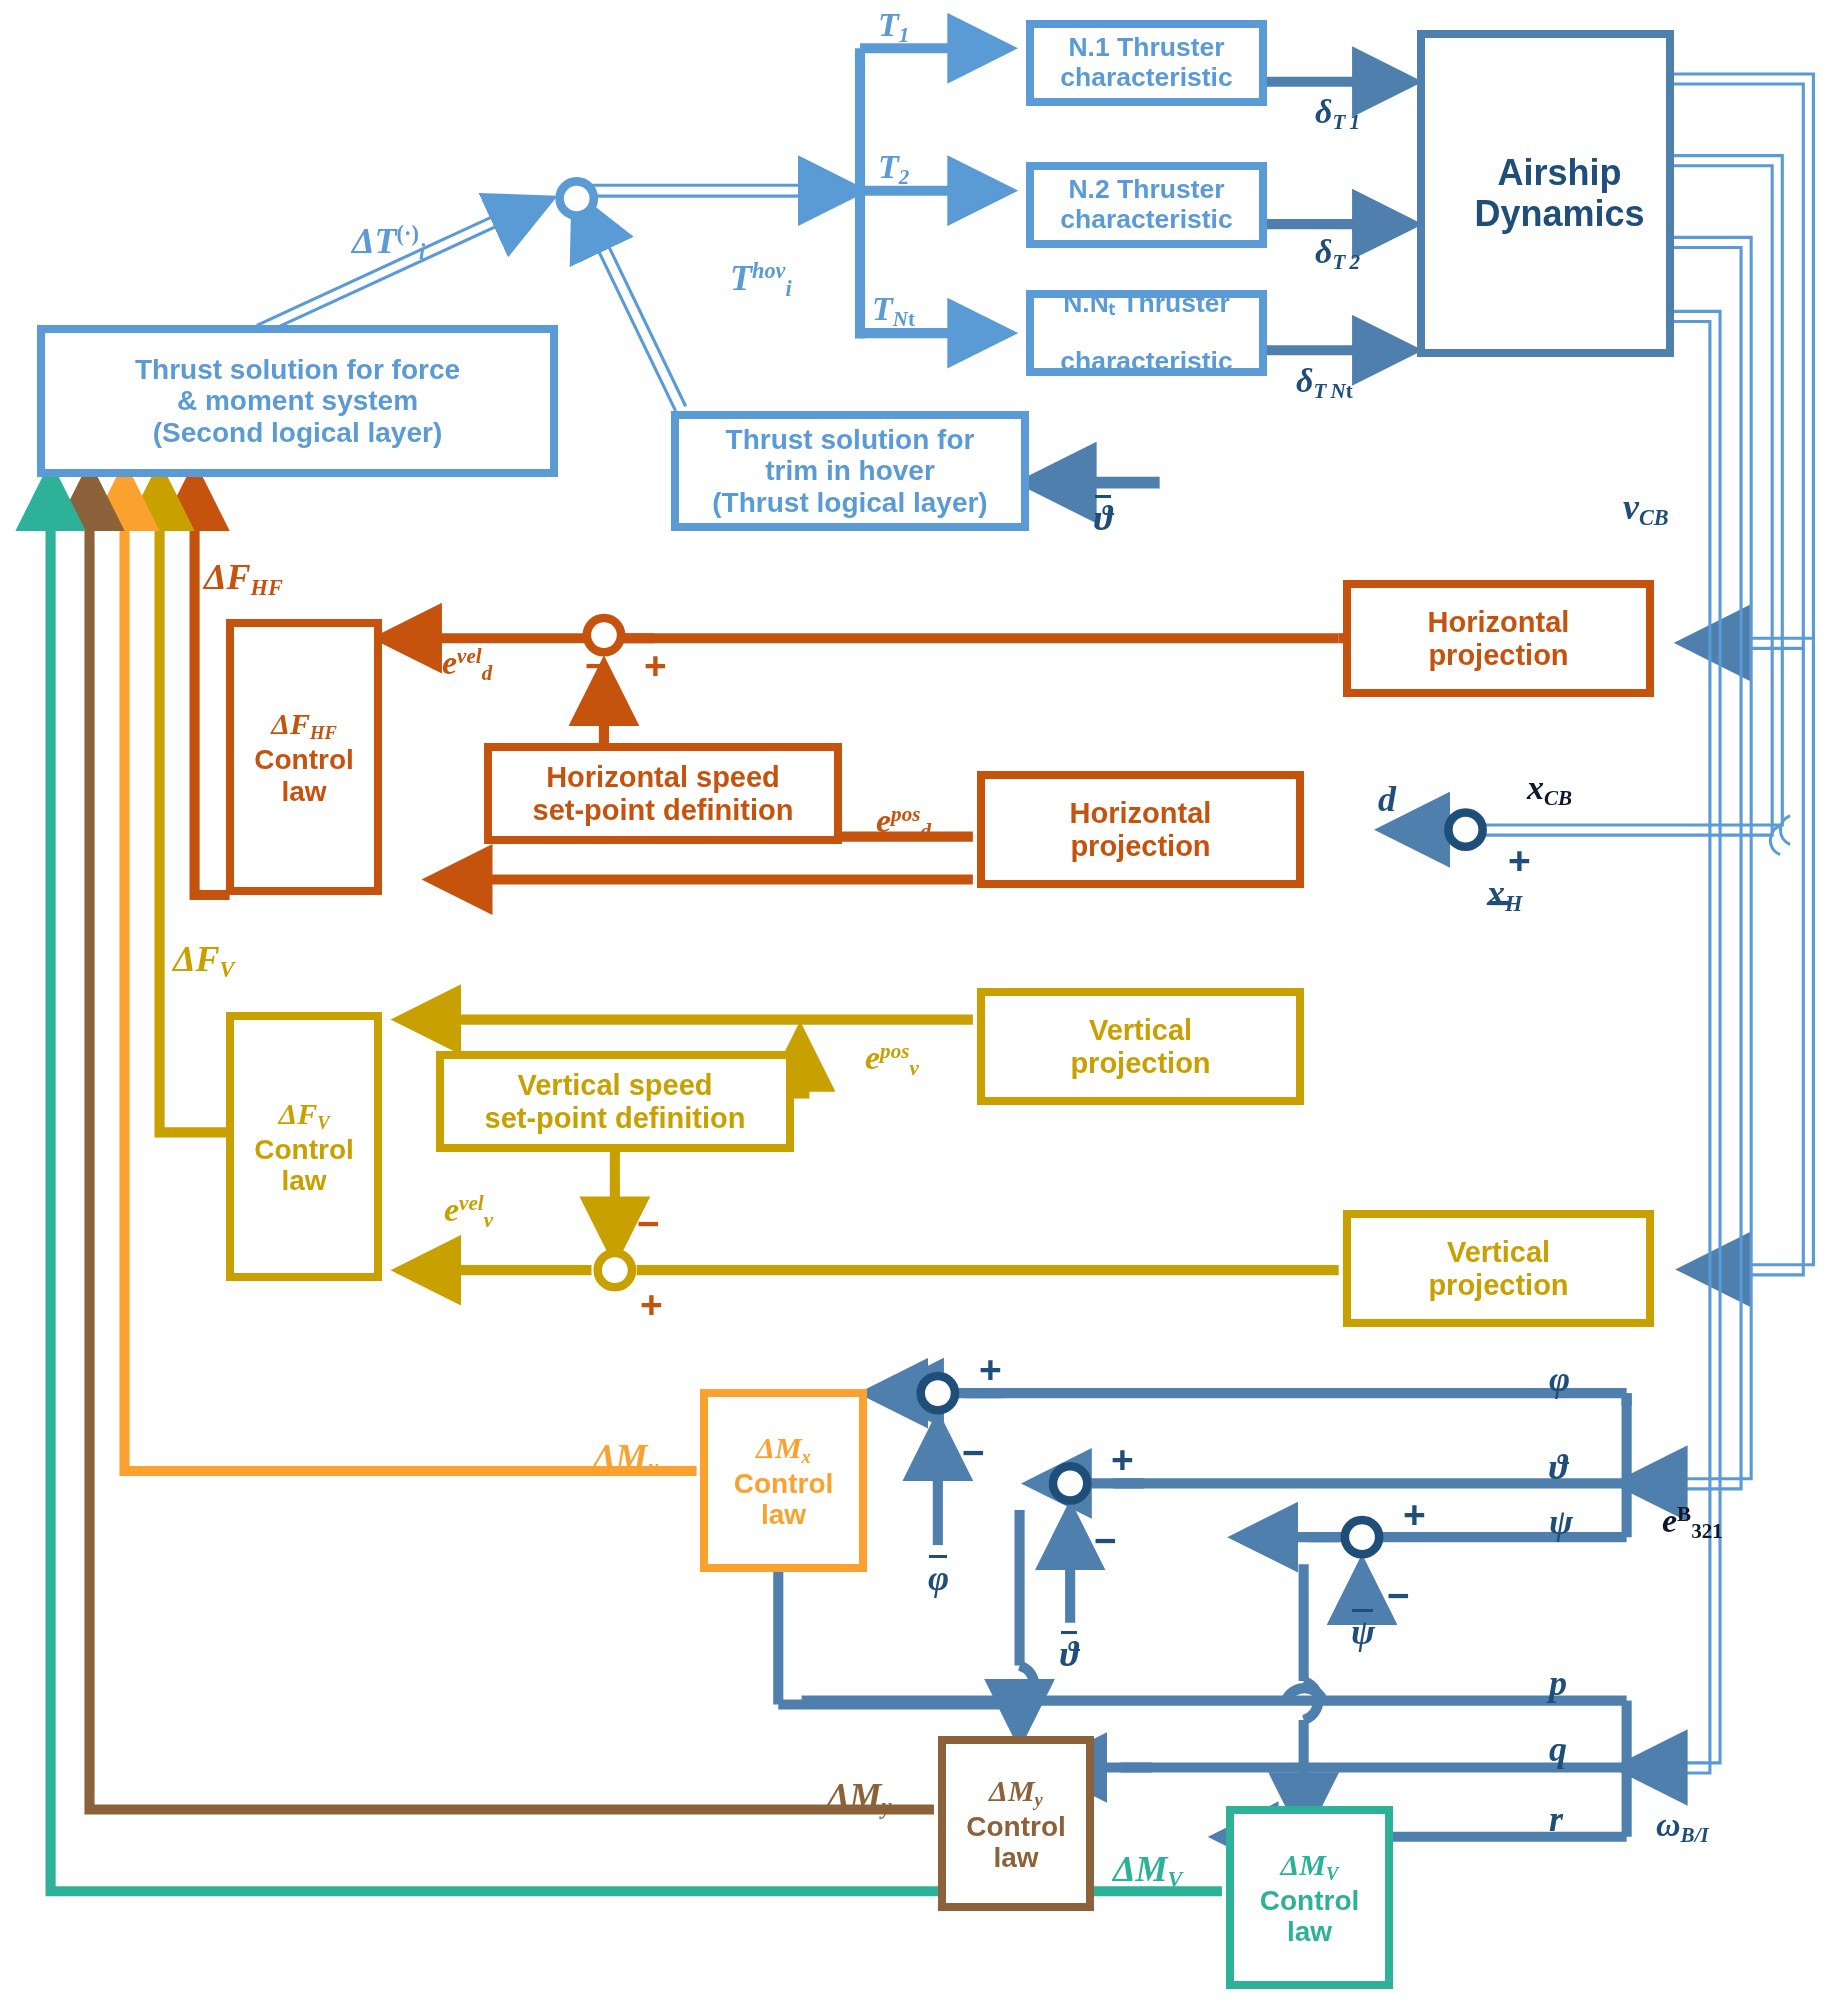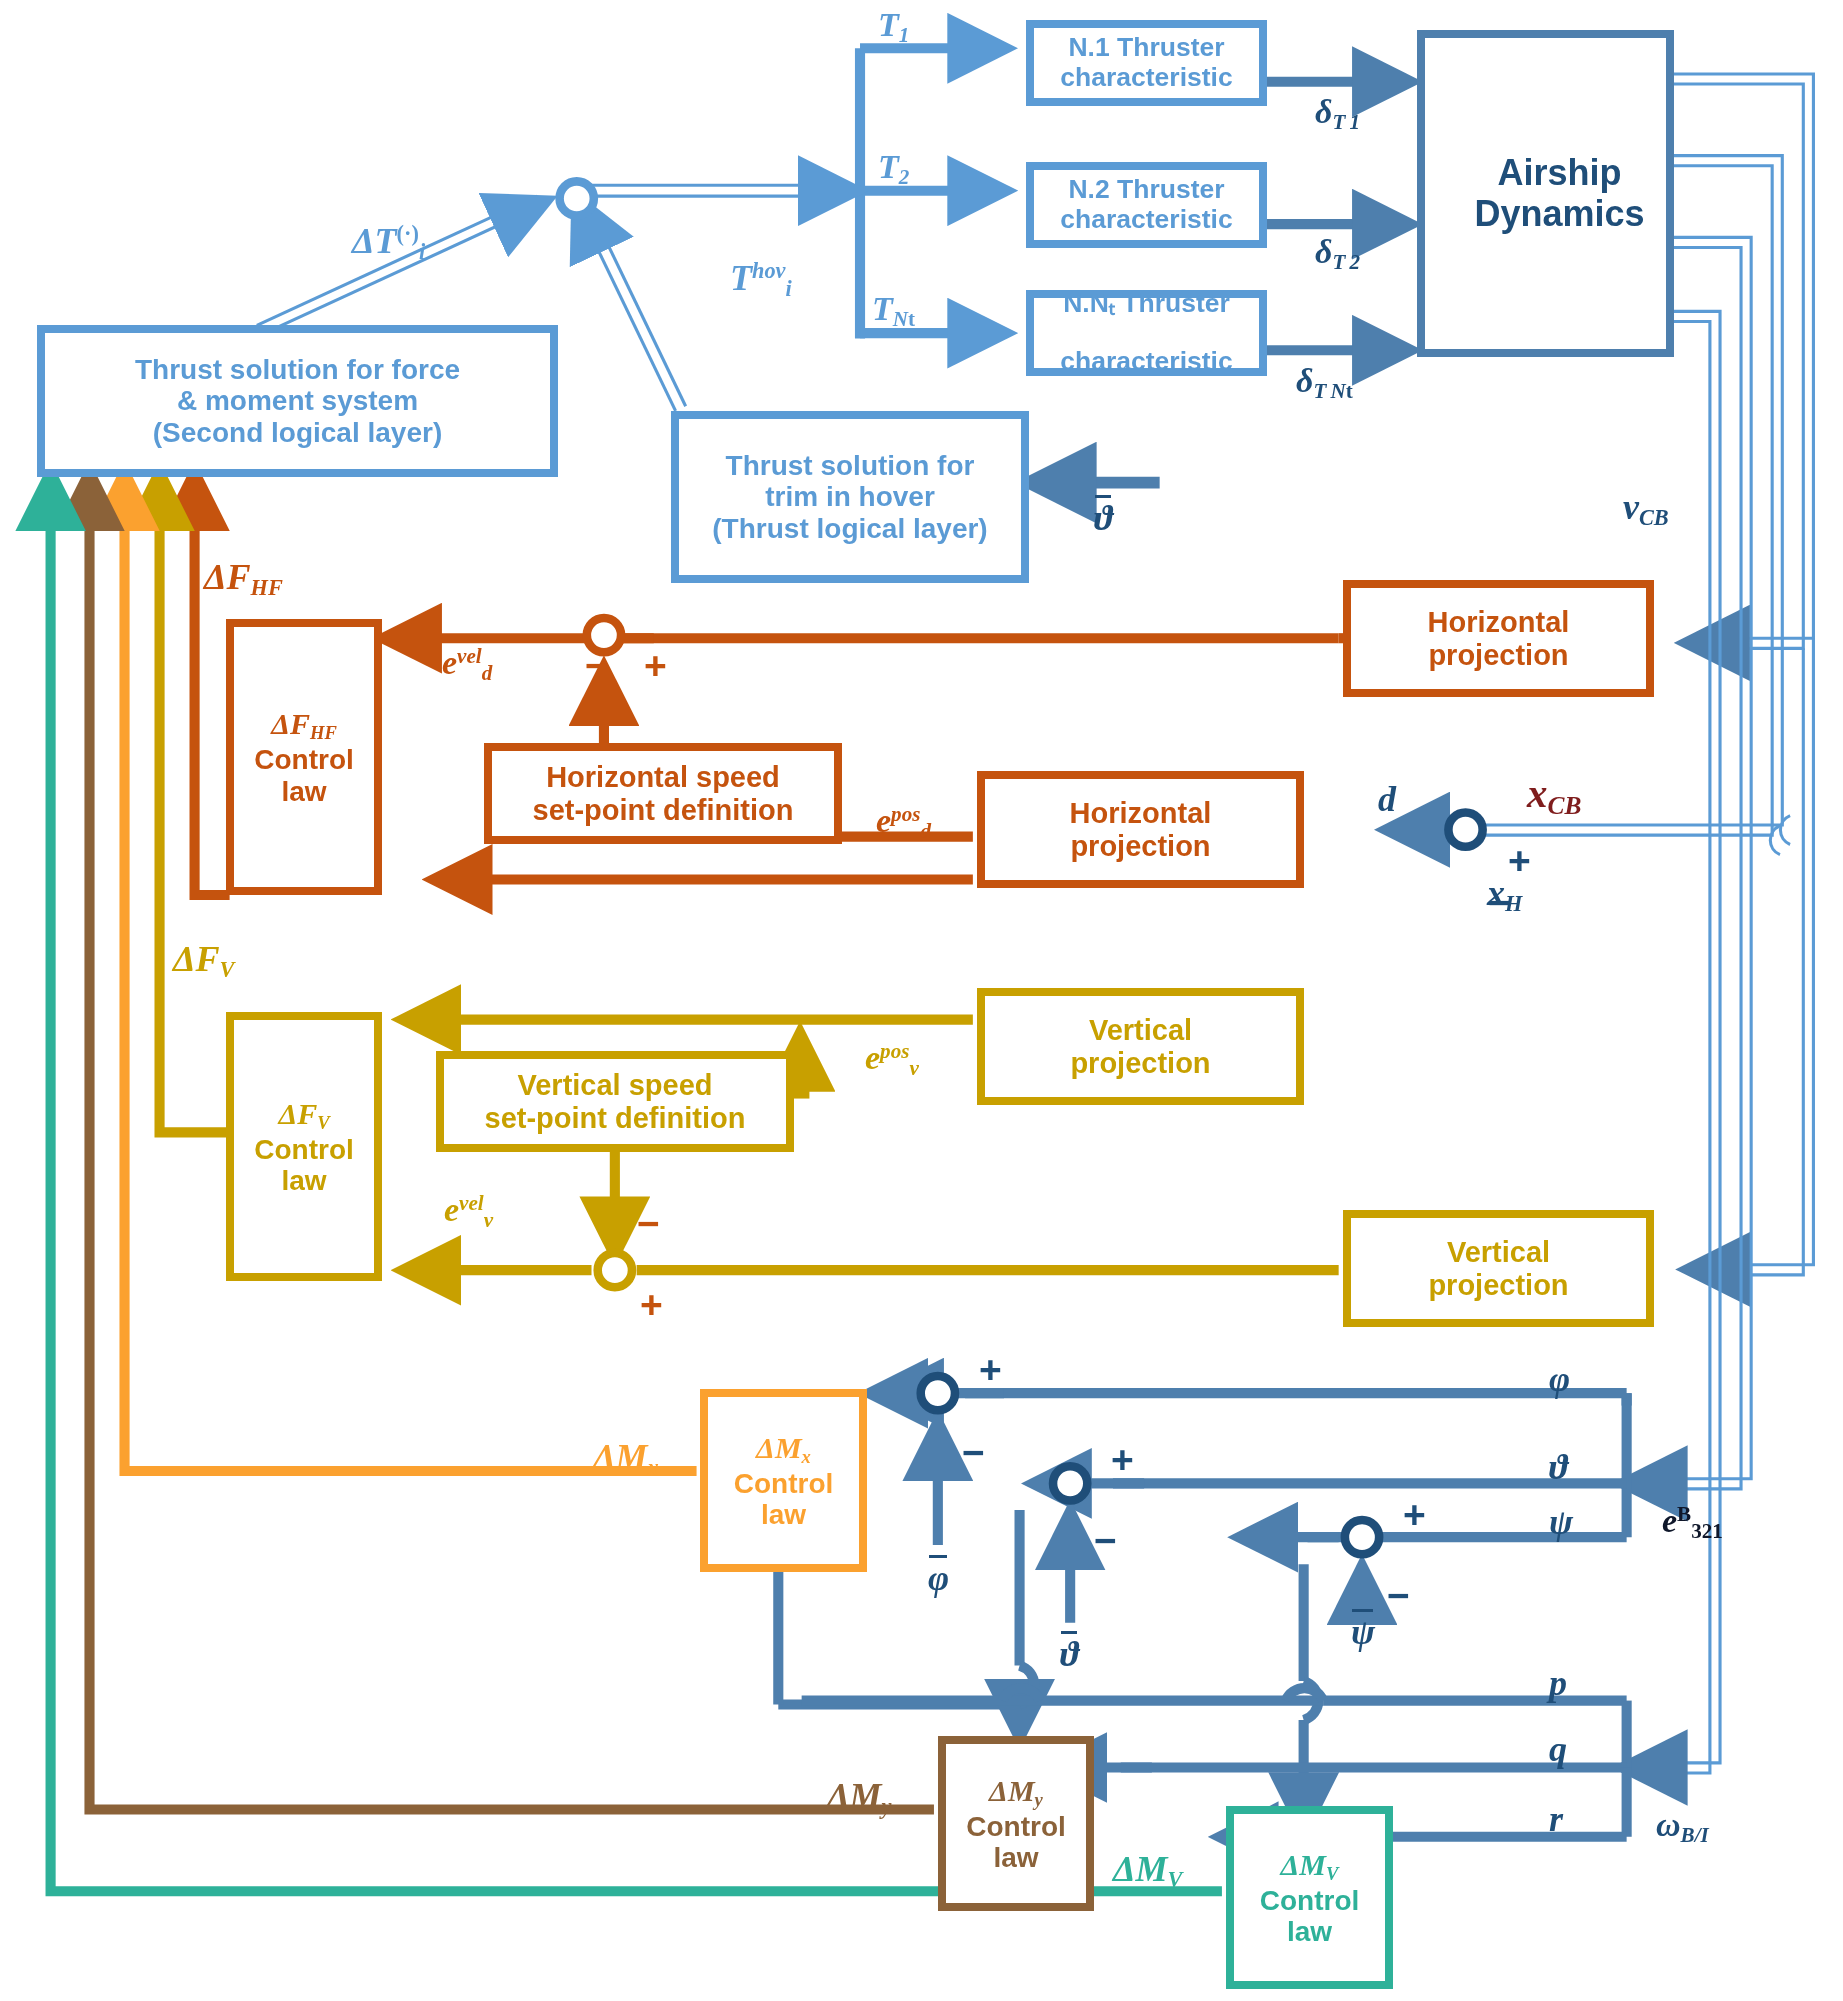--- a/index.html
+++ b/index.html
@@ -211,21 +211,21 @@
   <span>Airship</span>
   <span>Dynamics</span>
 </div>
 
 <div class="blk" style="left:37px;top:325px;width:521px;height:152px;border:8.6px solid #5B9BD5;color:#5B9BD5;font-size:28px;">
   <span>Thrust solution for force</span>
   <span>&amp; moment system</span>
   <span>(Second logical layer)</span>
 </div>
 
-<div class="blk" style="left:671px;top:411px;width:358px;height:172px;border:8.6px solid #5B9BD5;color:#5B9BD5;font-size:28px;">
+<div class="blk" style="left:671px;top:411px;width:358px;height:120px;border:8.6px solid #5B9BD5;color:#5B9BD5;font-size:28px;">
   <span>Thrust solution for</span>
   <span>trim in hover</span>
   <span>(Thrust logical layer)</span>
 </div>
 
 <div class="blk" style="left:1343px;top:580px;width:311px;height:117px;border:8.6px solid #C5530E;color:#C5530E;font-size:29px;">
   <span>Horizontal</span>
   <span>projection</span>
 </div>
 
@@ -292,21 +292,21 @@
 <div class="lbl" style="left:1315px;top:233px;color:#1F4E79;font-size:34px;">δ<sub>T 2</sub></div>
 <div class="lbl" style="left:1296px;top:362px;color:#1F4E79;font-size:34px;">δ<sub>T N<span class="ups">t</span></sub></div>
 
 <div class="lbl" style="left:352px;top:220px;color:#5B9BD5;font-size:36px;">ΔT<sup class="ups">(·)</sup><sub>i</sub></div>
 
 <div class="lbl" style="left:730px;top:257px;color:#5B9BD5;font-size:36px;">T<sup>hov</sup><sub>i</sub></div>
 
 <div class="lbl" style="left:1094px;top:497px;color:#1F4E79;font-size:36px;"><span class="ovl">ϑ</span></div>
 
 <div class="lbl" style="left:1623px;top:486px;color:#1F4E79;font-size:36px;">v<sub>CB</sub></div>
-<div class="lbl" style="left:1527px;top:769px;color:#7f1d1d;font-size:41px;">x<sub>CB</sub></div>
+<div class="lbl" style="left:1527px;top:769px;color:#0f172a;font-size:34px;">x<sub>CB</sub></div>
 <div class="lbl" style="left:1487px;top:872px;color:#1F4E79;font-size:36px;">x<sub>H</sub></div>
 <div class="lbl" style="left:1378px;top:778px;color:#1F4E79;font-size:36px;">d</div>
 
 <div class="lbl" style="left:204px;top:556px;color:#C5530E;font-size:36px;">ΔF<sub>HF</sub></div>
 <div class="lbl" style="left:442px;top:644px;color:#C5530E;font-size:34px;">e<sup>vel</sup><sub>d</sub></div>
 <div class="lbl" style="left:876px;top:802px;color:#C5530E;font-size:34px;">e<sup>pos</sup><sub>d</sub></div>
 
 <div class="lbl" style="left:173px;top:938px;color:#C8A000;font-size:36px;">ΔF<sub>V</sub></div>
 <div class="lbl" style="left:865px;top:1039px;color:#C8A000;font-size:34px;">e<sup>pos</sup><sub>v</sub></div>
 <div class="lbl" style="left:444px;top:1191px;color:#C8A000;font-size:34px;">e<sup>vel</sup><sub>v</sub></div>

